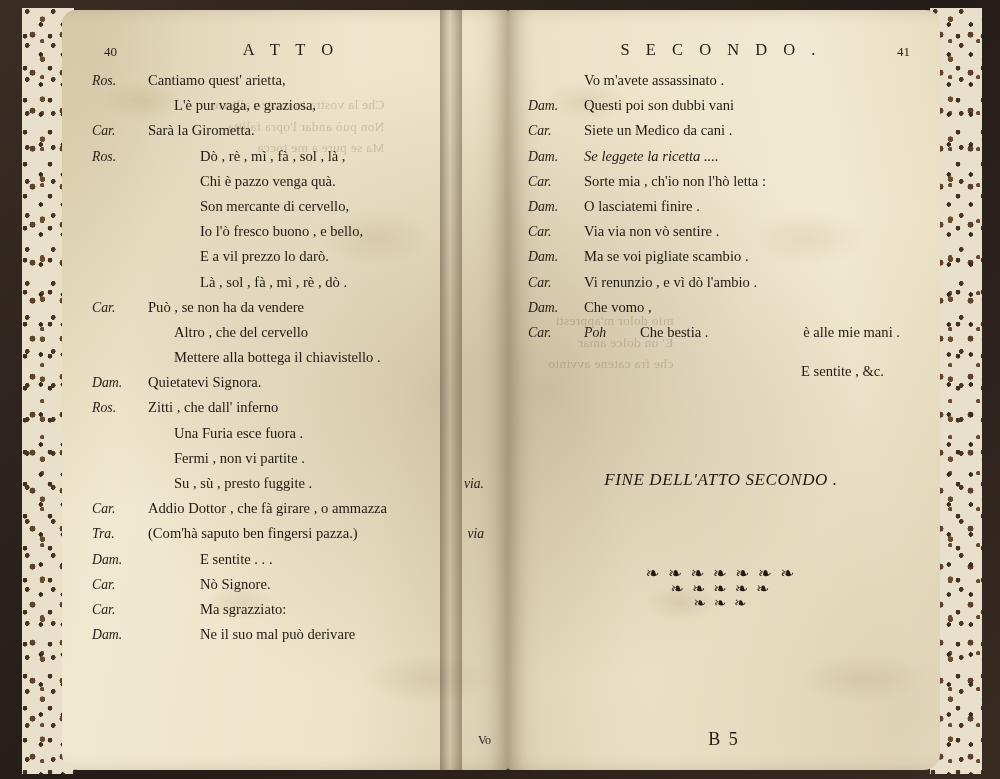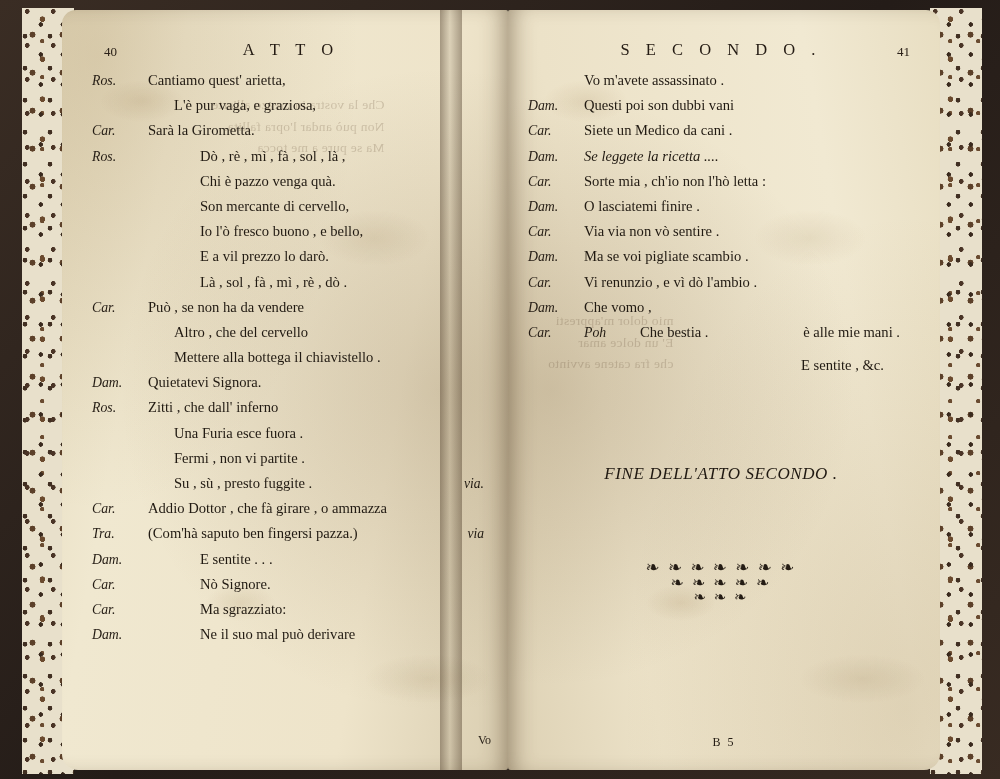--- a/index.html
+++ b/index.html
@@ -196,21 +196,21 @@
     position: absolute;
     right: 6px;
     font-style: italic;
     font-size: 13.6px;
   }
 
   .etc {
     text-align: right;
     padding-right: 30px;
     font-size: 14.6px;
-    margin-top: 8px;
+    margin-top: 14px;
   }
 
   .fine {
     text-align: center;
     font-style: italic;
     font-size: 17px;
     letter-spacing: .6px;
     margin-top: 86px;
     color: #1f1811;
   }
@@ -233,21 +233,21 @@
     right: 17px;
     bottom: 22px;
     font-size: 12px;
     color: #241c14;
   }
   .signature {
     position: absolute;
     left: 0; right: 0;
     bottom: 20px;
     text-align: center;
-    font-size: 12px;
+    font-size: 18px;
     color: #241c14;
     letter-spacing: 2px;
   }
 </style>
 </head>
 <body>
 
 <div id="book">
   <div id="surface"></div>
 

